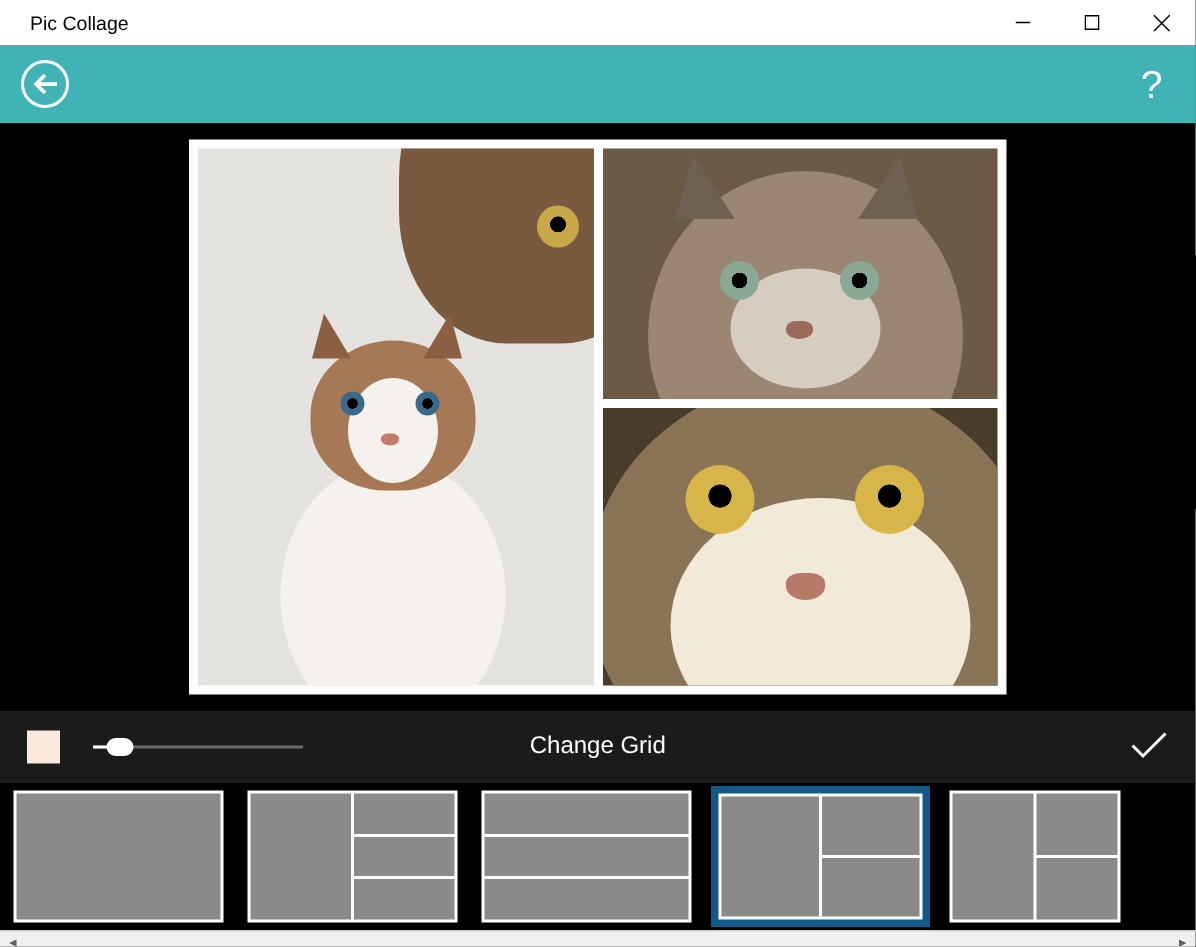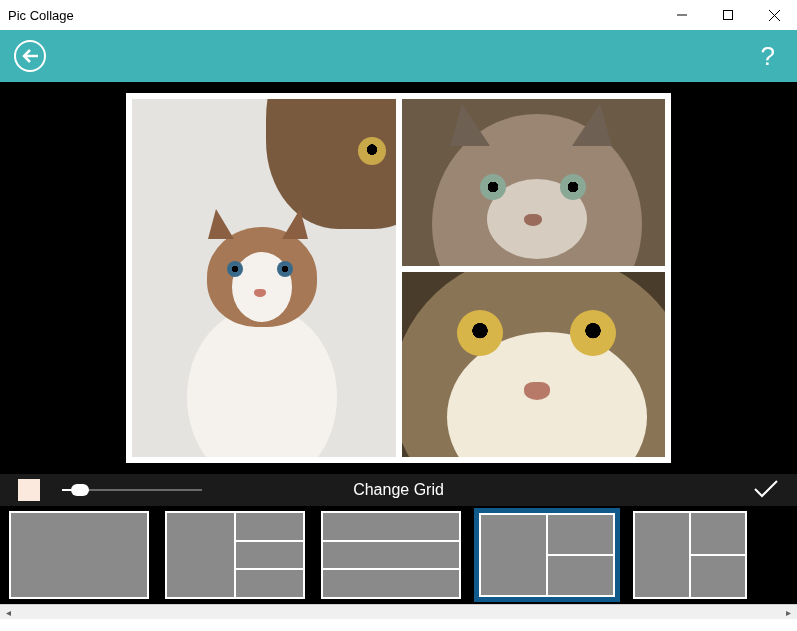--- a/index.html
+++ b/index.html
@@ -20,20 +20,21 @@
       height: 30px;
       background: #fff;
       display: flex;
       align-items: center;
       justify-content: space-between;
       padding-left: 8px;
     }
     .titlebar-title {
       font-size: 13px;
       color: #000;
+      margin-left: 12px;
     }
     .window-controls {
       display: flex;
       height: 100%;
     }
     .window-btn {
       width: 46px;
       height: 30px;
       display: flex;
       align-items: center;
@@ -135,21 +136,21 @@
       width: 0; height: 0;
       border-style: solid;
     }
     .cat-white {
       position: absolute;
       background: #f5f2ee;
       border-radius: 50%;
     }
     
     .controls-bar {
-      height: 32px;
+      height: 48px;
       background: #1b1b1b;
       display: flex;
       align-items: center;
       position: relative;
       padding: 0 18px;
     }
     .color-swatch {
       width: 22px;
       height: 22px;
       background: #fce9dd;

